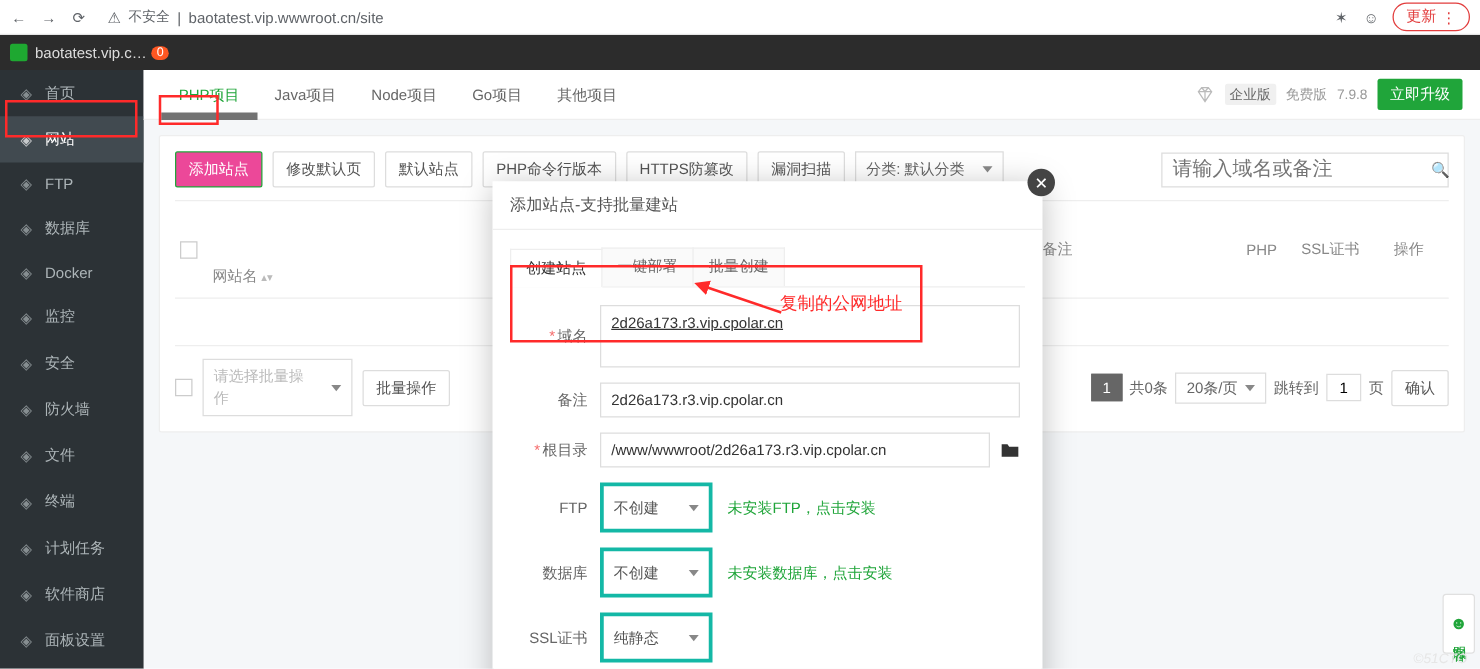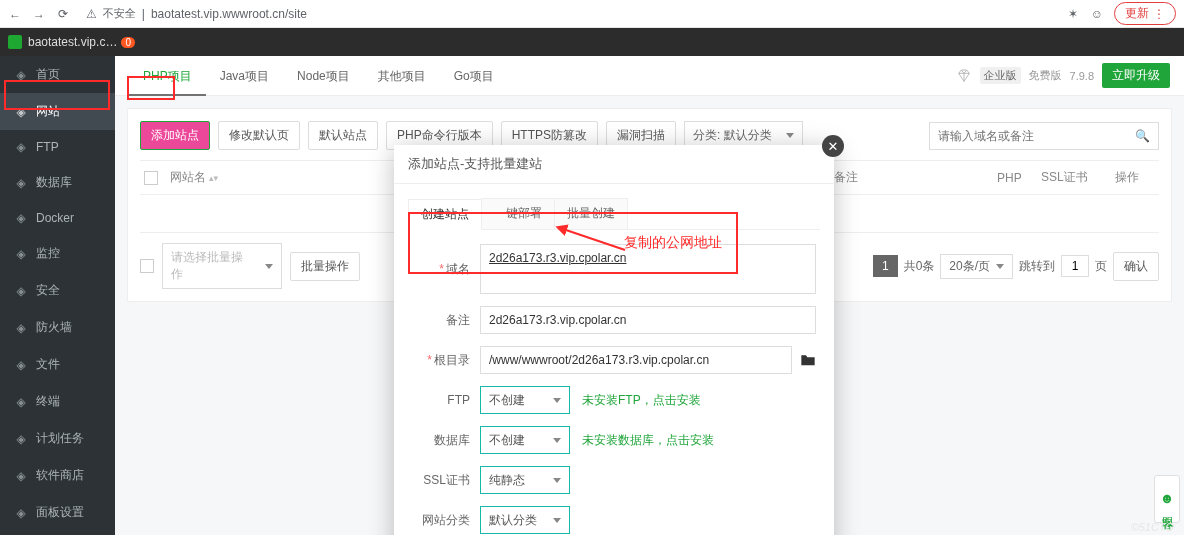--- a/index.html
+++ b/index.html
@@ -17,34 +17,34 @@
   .tabbar .cnt{background:#ff5722;color:#fff;border-radius:8px;padding:0 4px;font-size:10px;margin-left:4px;}
   
   .app{display:flex;height:calc(535px - 28px - 28px);}
   .sidebar{width:115px;background:#2c3236;color:#adb5b8;display:flex;flex-direction:column;}
   .side-item{display:flex;align-items:center;gap:8px;padding:10px 14px;cursor:pointer;font-size:12px;}
   .side-item.active{background:#414a50;color:#fff;}
   .side-ico{width:14px;height:14px;opacity:.7;display:inline-flex;align-items:center;justify-content:center;}
   .main{flex:1;background:#f5f7f9;display:flex;flex-direction:column;}
   .topnav{background:#fff;display:flex;align-items:center;height:40px;padding:0 14px;border-bottom:1px solid #eee;}
   .topnav .tab{padding:0 14px;height:40px;line-height:40px;color:#666;cursor:pointer;}
-  .topnav .tab.active{color:#20a53a;border-bottom:2px solid #737373;}
+  .topnav .tab.active{color:#20a53a;border-bottom:6px solid #737373;}
   .topnav-right{margin-left:auto;display:flex;align-items:center;gap:8px;color:#999;}
   .diamond{width:16px;height:16px;color:#bbb;}
   .qiye{background:#f0f0f0;color:#666;border-radius:2px;padding:1px 4px;font-size:11px;}
   .ver{color:#999;font-size:11px;}
   .upgrade{background:#20a53a;color:#fff;padding:4px 10px;border-radius:2px;}
   .toolbar{background:#fff;margin:12px;padding:12px;border:1px solid #eee;border-radius:2px;}
   .toolbar-row{display:flex;align-items:center;gap:8px;}
   .btn{border:1px solid #ddd;background:#fff;color:#555;padding:5px 10px;border-radius:2px;cursor:pointer;}
   .btn.green{background:#ec4899;border-color:#20a53a;color:#fff;}
   .select{border:1px solid #ddd;padding:5px 8px;display:flex;align-items:center;gap:14px;color:#666;}
   .caret{width:0;height:0;border-left:4px solid transparent;border-right:4px solid transparent;border-top:5px solid #888;}
   .toolbar-search{margin-left:auto;display:flex;align-items:center;border:1px solid #ddd;width:230px;height:28px;padding:0 8px;color:#bbb;}
-  .toolbar-search input{border:none;outline:none;flex:1;font-size:12px;color:#333;}
+  .toolbar-search input{border:none;outline:none;flex:1;font-size:16px;color:#333;}
   .table{margin-top:10px;}
   .th{display:flex;align-items:center;color:#888;border-top:1px solid #eee;border-bottom:1px solid #eee;padding:8px 4px;gap:4px;}
   .th .col{display:flex;align-items:center;gap:3px;}
   .sort{font-size:9px;color:#bbb;}
   .empty{text-align:center;color:#999;padding:10px 0;border-bottom:1px solid #eee;}
   .tfoot{display:flex;align-items:center;padding:10px 0 0;gap:8px;color:#666;}
   .tfoot-left{display:flex;align-items:center;gap:8px;}
   .tfoot-right{margin-left:auto;display:flex;align-items:center;gap:6px;}
   .pgbox{border:1px solid #ddd;padding:3px 8px;display:flex;align-items:center;gap:6px;}
   .pgbox.dark{background:#666;color:#fff;border-color:#666;}
@@ -56,21 +56,21 @@
   .modal-tabs{display:flex;border-bottom:1px solid #eee;margin:14px 14px 0;}
   .modal-tabs .mtab{padding:6px 12px;border:1px solid #eee;border-bottom:none;margin-right:-1px;color:#666;background:#fafafa;cursor:pointer;}
   .modal-tabs .mtab.active{background:#fff;border-bottom:1px solid #fff;position:relative;top:1px;color:#333;}
   .form{padding:14px 18px;}
   .frow{display:flex;align-items:center;margin-bottom:12px;}
   .flabel{width:58px;text-align:right;color:#666;margin-right:10px;}
   .req{color:#f56c6c;margin-right:2px;}
   .finput{flex:1;border:1px solid #ddd;height:28px;padding:0 8px;display:flex;align-items:center;color:#333;}
   .finput.textarea{height:50px;align-items:flex-start;padding-top:6px;}
   .finput .inner{text-decoration:underline;color:#333;}
-  .fselect{width:90px;border:1px solid #14b8a6;height:28px;padding:0 8px;display:flex;align-items:center;justify-content:space-between;color:#555;}
+  .fselect{width:90px;border:3px solid #14b8a6;height:40px;padding:0 8px;display:flex;align-items:center;justify-content:space-between;color:#555;}
   .greentext{color:#20a53a;margin-left:12px;}
   .folder-ico{width:16px;height:14px;margin-left:8px;color:#333;}
   
   .anno{position:absolute;border:2px solid #ff2a2a;pointer-events:none;}
   .anno-label{position:absolute;color:#ff2a2a;font-size:14px;}
   .arrow{position:absolute;}
   .arrow svg{overflow:visible;}
   
   .kf{position:absolute;right:4px;bottom:12px;width:26px;height:48px;background:#fff;border:1px solid #e0e0e0;border-radius:3px;display:flex;flex-direction:column;align-items:center;justify-content:center;color:#20a53a;font-size:11px;line-height:1.1;}
   .watermark{position:absolute;right:10px;bottom:2px;color:#e6e6e6;font-size:11px;font-style:italic;}
@@ -161,22 +161,22 @@
       </div>
       <div class="side-item"></div>
     </div>
 
   <div class="main">
     <div class="topnav">
       <div id="topnav-tabs" style="display:flex;">
           <span class="tab active">PHP项目</span>
           <span class="tab">Java项目</span>
           <span class="tab">Node项目</span>
+          <span class="tab">Go项目</span>
           <span class="tab">其他项目</span>
-          <span class="tab">Go项目</span>
         </div>
       <div class="topnav-right">
         <svg class="diamond" viewBox="0 0 24 24">
             <path fill="none" stroke="currentColor" stroke-width="1.5" d="M4 8l8 12 8-12-4-5H8z M4 8h16 M8 3l4 5 4-5 M12 8v12"></path>
           </svg>
         <span class="qiye">企业版</span>
         <span class="ver">免费版</span>
         <span class="ver">7.9.8</span>
         <span class="upgrade">立即升级</span>
       </div>
@@ -196,21 +196,21 @@
         </div>
         <div class="toolbar-search">
           <input placeholder="请输入域名或备注" style="">
           <span>🔍</span>
         </div>
       </div>
 
       <div class="table">
         <div class="th">
           <span class="chk"></span>
-          <span class="col" style="width:240px;margin-left:8px;">
+          <span class="col" style="width:240px;margin-left:8px;margin-top:44px;">
               <span>网站名</span>
               <span class="sort">▴▾</span>
             </span>
           <span class="col" style="width:50px;">
               <span>状态</span>
               <span class="sort">▴▾</span>
             </span>
           <span class="col" style="width:50px;">备份</span>
           <span class="col" style="width:170px;">根目录</span>
           <span class="col" style="width:60px;">容量</span>

